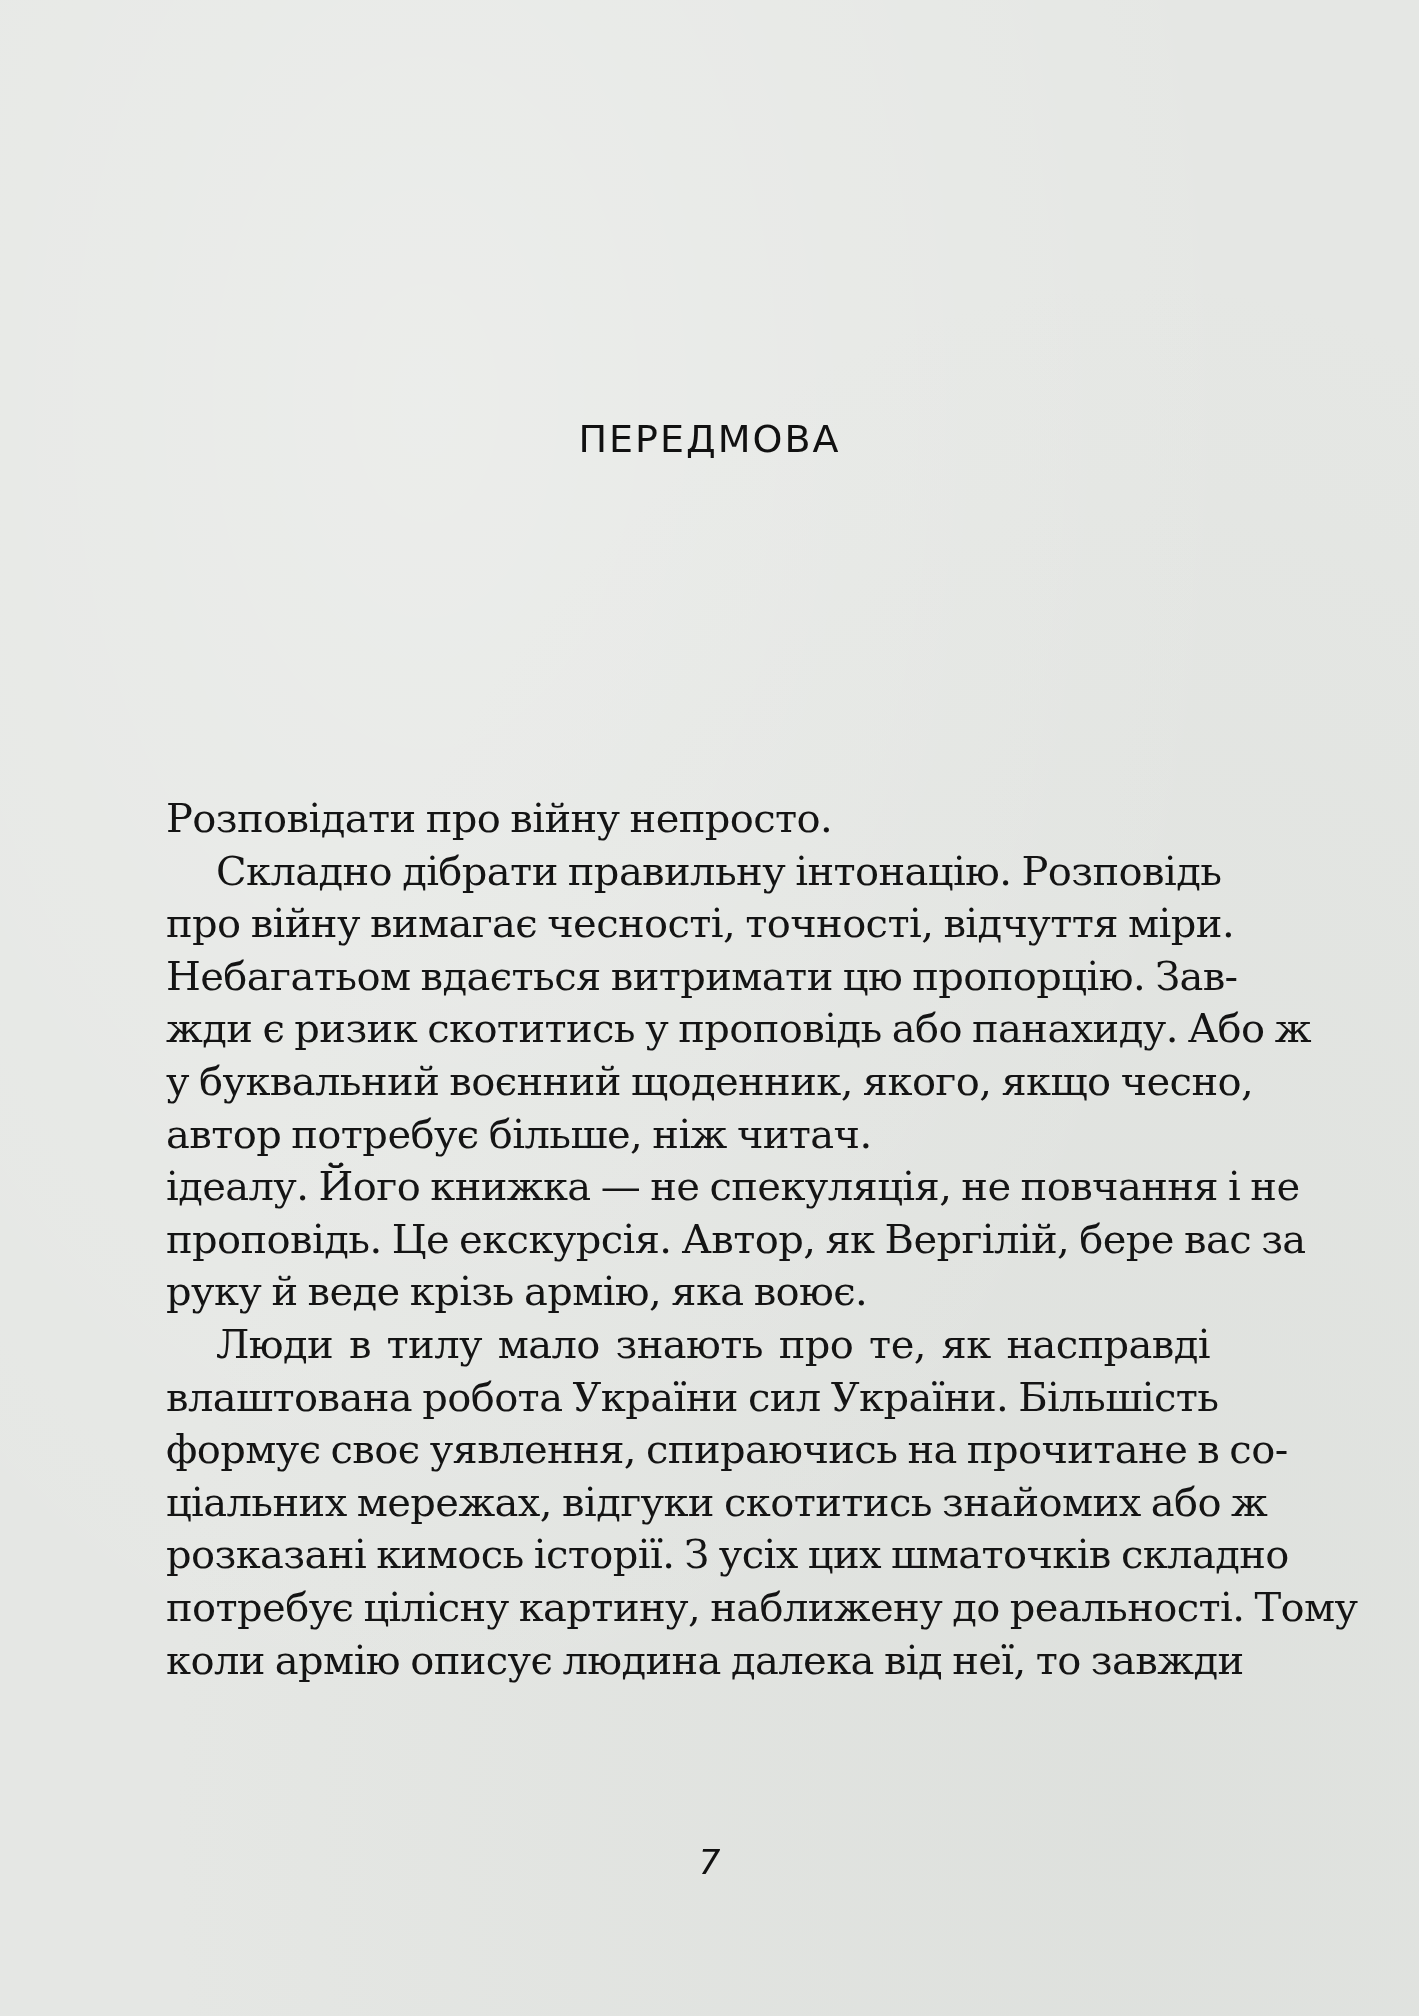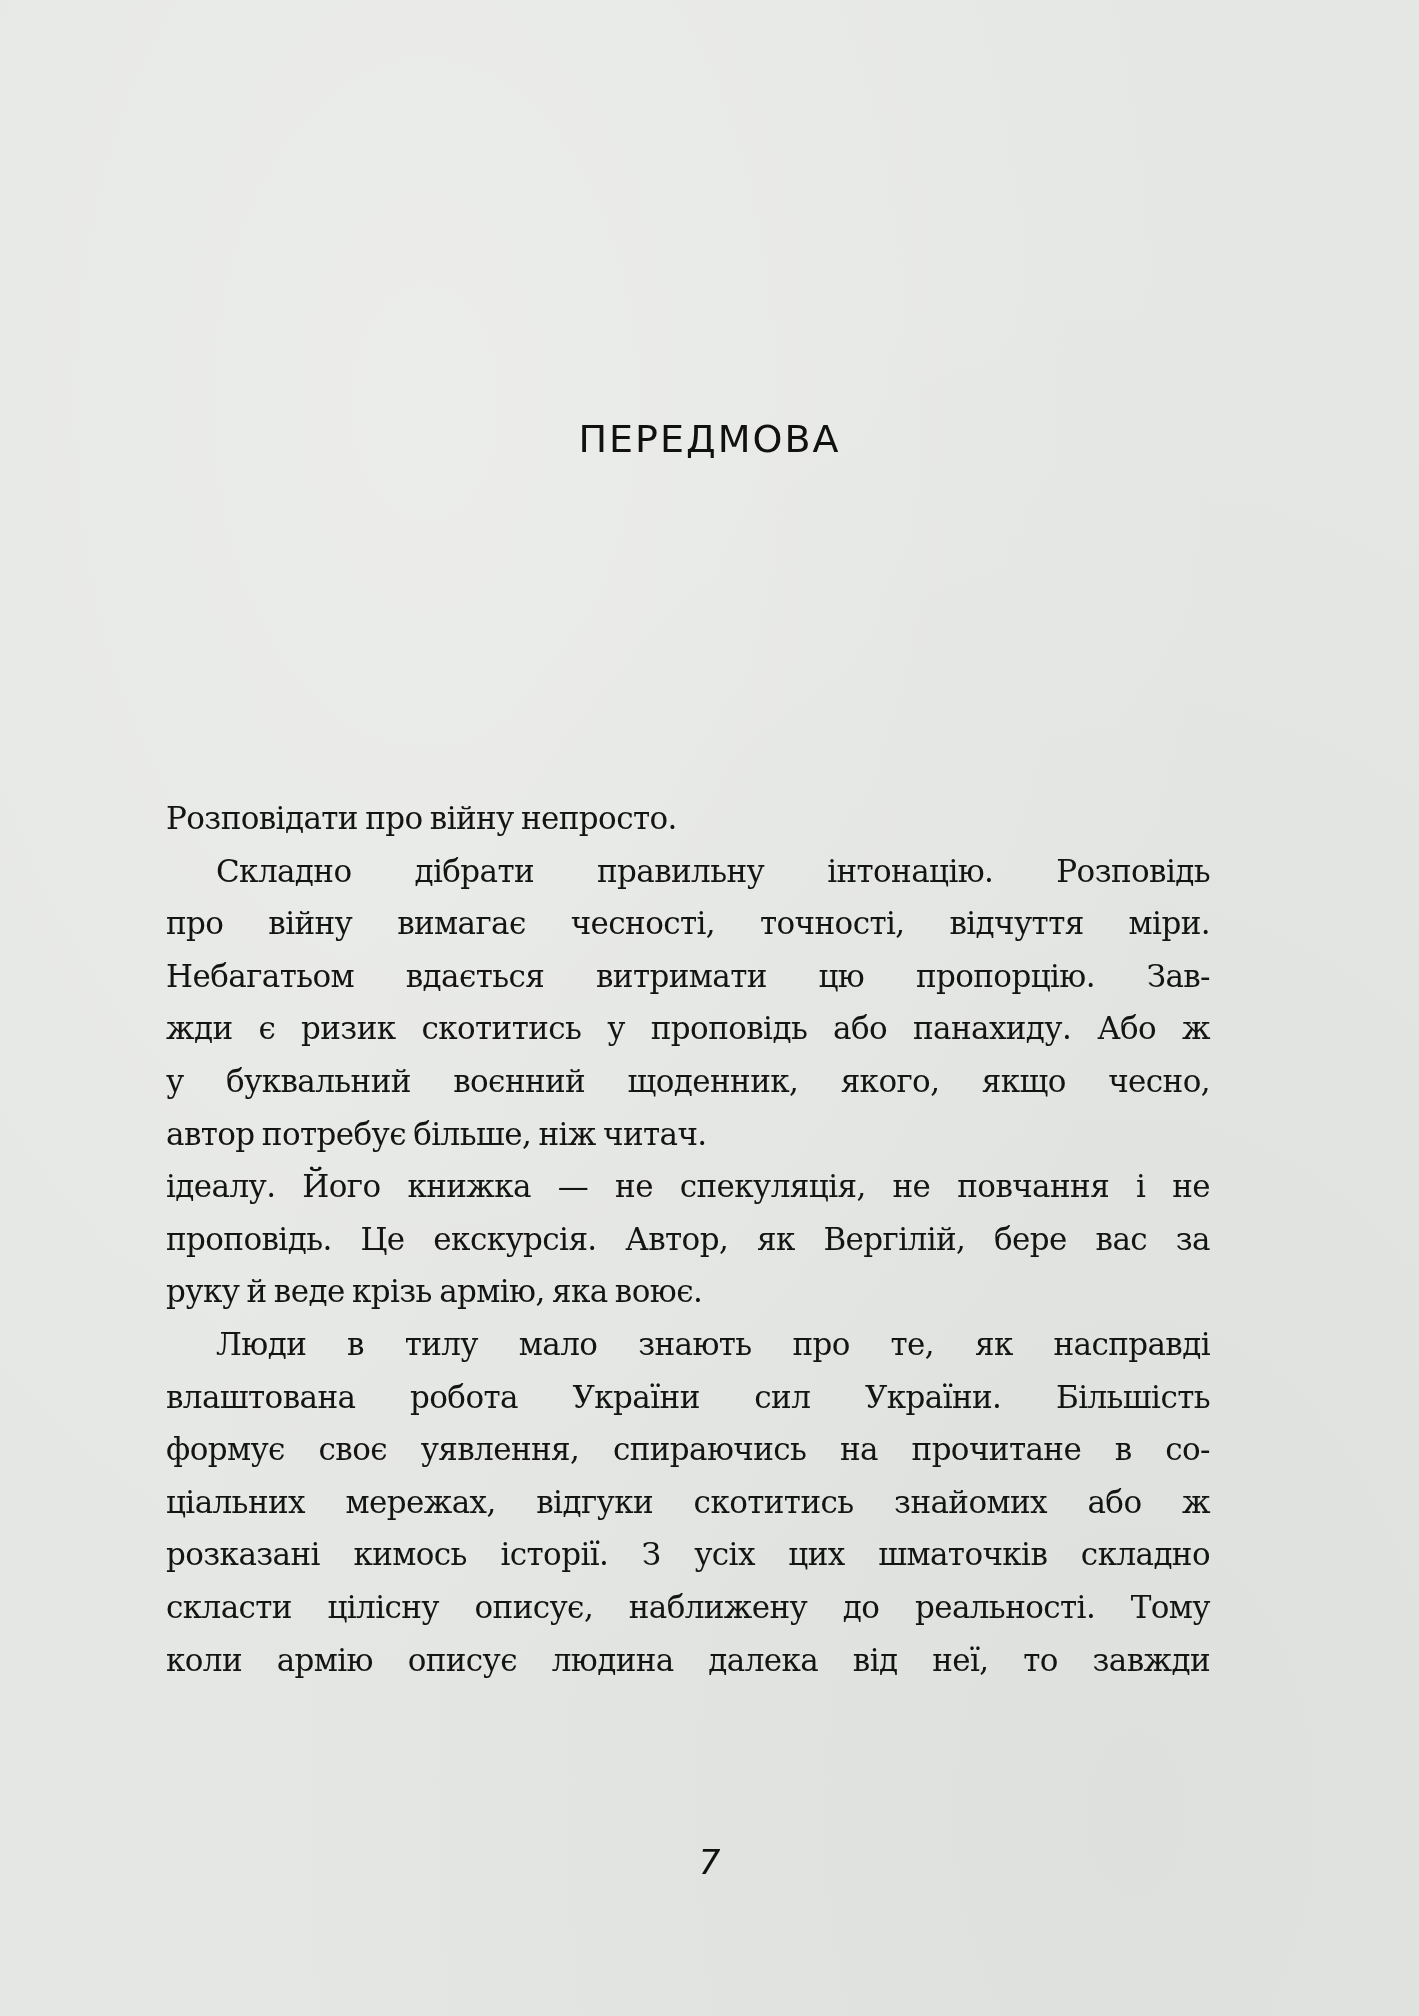--- a/index.html
+++ b/index.html
@@ -56,21 +56,21 @@
       font-weight: 500;
       letter-spacing: 2px;
       color: #111;
     }
     .body-text {
       position: absolute;
       left: 166px;
       top: 792px;
       width: 1044px;
       font-family: "DejaVu Serif", serif;
-      font-size: 31px;
+      font-size: 40px;
       line-height: 52.6px;
       letter-spacing: -0.6px;
       color: #141414;
     }
     .line {
       display: block;
       height: 52.6px;
       white-space: nowrap;
       text-align: justify;
       text-align-last: justify;
@@ -114,17 +114,17 @@
     <span class="line">у буквальний воєнний щоденник, якого, якщо чесно,</span>
     <span class="line last">автор потребує більше, ніж читач.</span>
     <span class="line">ідеалу. Його книжка — не спекуляція, не повчання і не</span>
     <span class="line">проповідь. Це екскурсія. Автор, як Вергілій, бере вас за</span>
     <span class="line last">руку й веде крізь армію, яка воює.</span>
     <span class="line indent">Люди в тилу мало знають про те, як насправді</span>
     <span class="line">влаштована робота України сил України. Більшість</span>
     <span class="line">формує своє уявлення, спираючись на прочитане в со-</span>
     <span class="line">ціальних мережах, відгуки скотитись знайомих або ж</span>
     <span class="line">розказані кимось історії. З усіх цих шматочків складно</span>
-    <span class="line">скласти цілісну описує, наближену до реальності. Тому</span>
+    <span class="line">потребує цілісну картину, наближену до реальності. Тому</span>
     <span class="line">коли армію описує людина далека від неї, то завжди</span>
   </div>
 
 <div class="page-number">7</div>
 
 </body></html>

